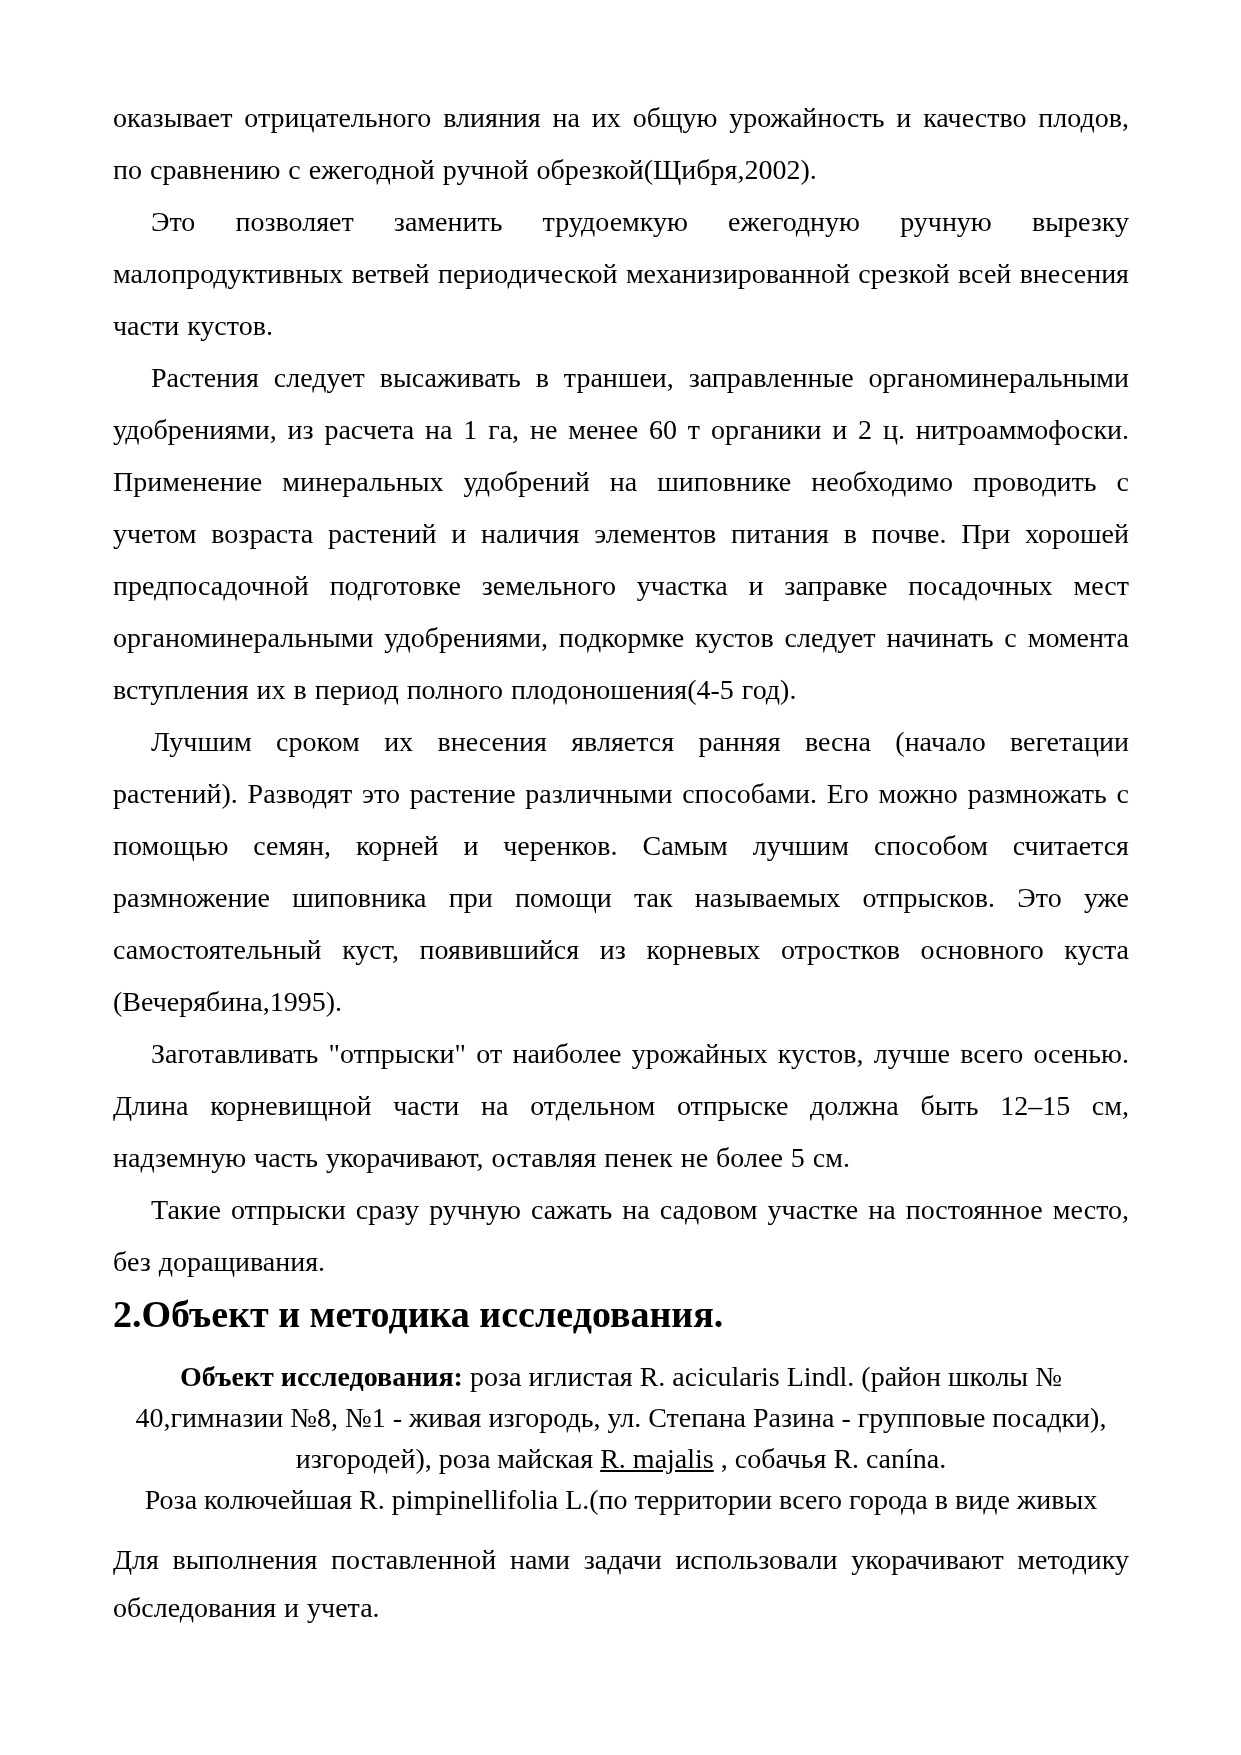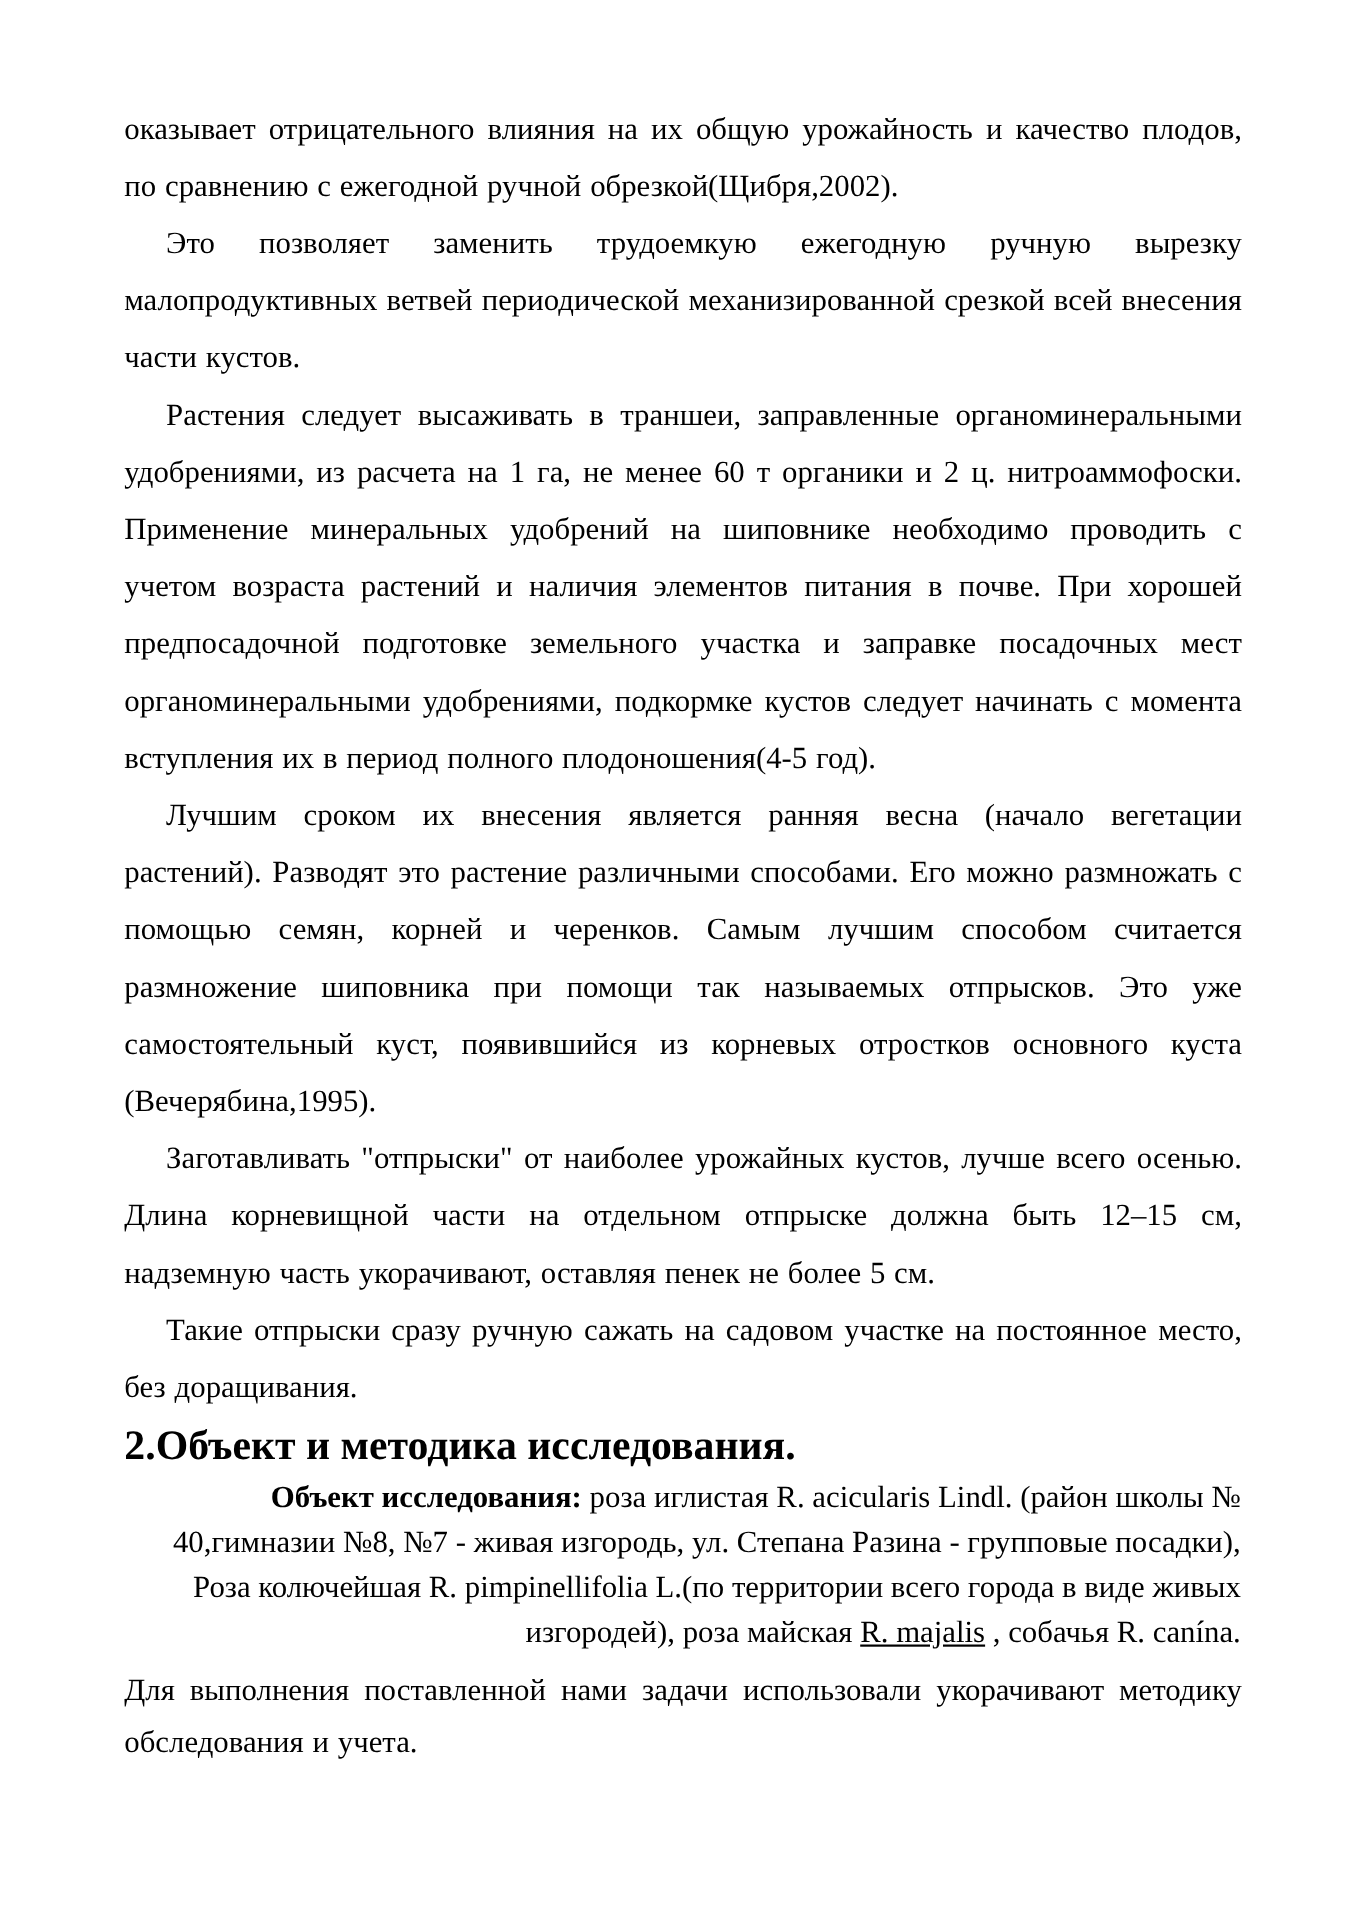--- a/index.html
+++ b/index.html
@@ -33,24 +33,24 @@
     text-indent: 0;
   }
   .heading {
     margin: 0;
     font-size: 38px;
     line-height: 52px;
     font-weight: bold;
     text-align: left;
   }
   .object-para {
-    margin: 1px;
+    margin: 16px;
     font-size: 28px;
     line-height: 41px;
-    text-align: right;
+    text-align: center;
   }
   .object-para .bold {
     font-weight: bold;
   }
   .object-para .underline {
     text-decoration: underline;
   }
   .closing {
     margin: 8px 0 0 0;
     font-size: 28px;
@@ -73,20 +73,20 @@
   <p class="para">Лучшим сроком их внесения является ранняя весна (начало вегетации растений). Разводят это растение различными способами. Его можно размножать с помощью семян, корней и черенков. Самым лучшим способом считается размножение шиповника при помощи так называемых отпрысков. Это уже самостоятельный куст, появившийся из корневых отростков основного куста (Вечерябина,1995).</p>
 
   <p class="para">Заготавливать "отпрыски" от наиболее урожайных кустов, лучше всего осенью. Длина корневищной части на отдельном отпрыске должна быть 12–15 см, надземную часть укорачивают, оставляя пенек не более 5 см.</p>
 
   <p class="para">Такие отпрыски сразу ручную сажать на садовом участке на постоянное место, без доращивания.</p>
 
   <h2 class="heading">2.Объект и методика исследования.</h2>
 
   <div class="object-para">
     <div class="line"><span class="bold">Объект исследования:</span><span> роза иглистая R. acicularis Lindl. (район школы №</span></div>
-    <div class="line">40,гимназии №8, №7 - живая изгородь, ул. Степана Разина - групповые посадки),</div>
+    <div class="line">40,гимназии №8, №1 - живая изгородь, ул. Степана Разина - групповые посадки),</div>
+    <div class="line"><span>изгородей), роза майская </span><span class="underline">R. majalis</span><span> , собачья R. canína.</span></div>
     <div class="line">Роза колючейшая R. pimpinellifolia L.(по территории всего города в виде живых</div>
-    <div class="line"><span>изгородей), роза майская </span><span class="underline">R. majalis</span><span> , собачья R. canína.</span></div>
   </div>
 
   <p class="closing">Для выполнения поставленной нами задачи использовали укорачивают методику обследования и учета.</p>
 
 </div>
 
 </body></html>

